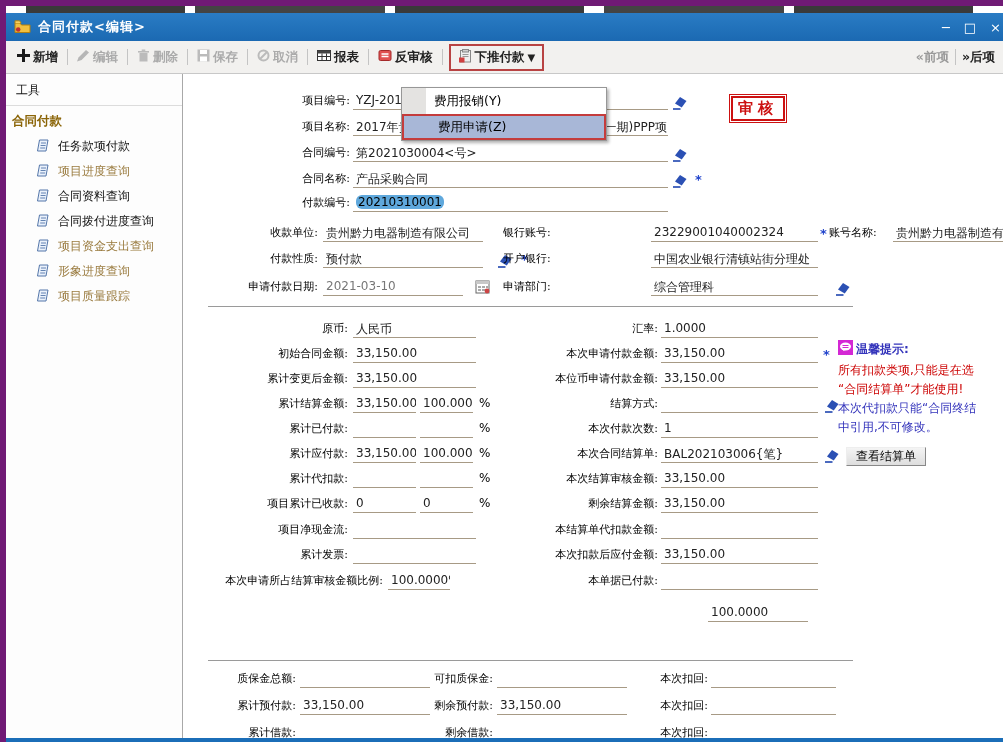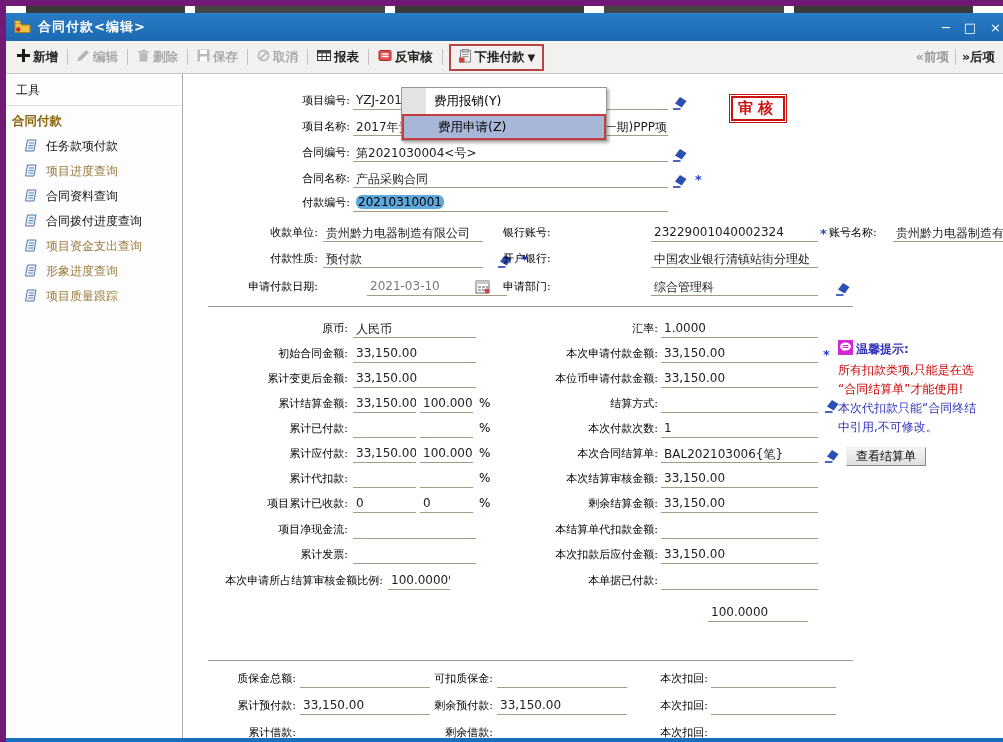--- a/index.html
+++ b/index.html
@@ -21,21 +21,21 @@
   .sep { border-left:1px solid #C4C4C4; height:16px; margin:0 6px; }
   .redbox { border:2px solid #B84343; padding:1px 4px; display:flex; align-items:center; gap:3px; }
   .navzone { margin-left:auto; display:flex; align-items:center; font-size:12.5px; font-weight:bold; }
   .navprev { color:#9a9a9a; }
   .navnext { color:#222; }
 
   .body { flex:1; display:flex; overflow:hidden; }
   .sidebar { width:177px; background:#FDFDFD; border-right:1px solid #A8A8A8; font-size:12px; overflow:hidden; }
   .sb-head { padding:8px 10px 6px 10px; border-bottom:1px solid #DCDCDC; color:#111; }
   .sb-group { padding:7px 6px 4px 6px; color:#8B6508; font-weight:bold; font-size:12.5px; }
-  .sb-item { display:flex; align-items:center; gap:9px; padding:4px 4px 4px 18px; cursor:pointer; color:#111; }
+  .sb-item { display:flex; align-items:center; gap:9px; padding:4px 4px 4px 18px; cursor:pointer; color:#111;margin-left:12px; }
   .sb-item.brown { color:#9A7B3F; }
 
   .main { position:relative; flex:1; background:#fff; overflow:hidden; }
   .row { position:absolute; left:0; width:820px; height:21px; }
   .lbl { position:absolute; white-space:nowrap; font-size:11px; color:#000; height:17px; }
   .val { position:absolute; border-bottom:1px solid #A79A85; height:17px; white-space:nowrap; overflow:hidden; padding-left:3px; font-size:12px; color:#222; }
   .lblA { left:20px; width:147px; text-align:right; }
   .valA { left:170px; width:315px; }
   .lblB { left:20px; width:115px; text-align:right; }
   .valB { left:140px; width:160px; }
@@ -57,21 +57,21 @@
   .lblE { left:0; width:200px; text-align:right; }
   .valE { left:205px; width:62px; }
   .lblF { left:240px; width:280px; text-align:right; }
   .valF { left:525px; width:100px; }
   .star { position:absolute; color:#2244CC; font-weight:bold; font-size:13px; top:1px; }
   .eraser { position:absolute; top:2px; cursor:pointer; }
   .cal { position:absolute; top:0; cursor:pointer; }
   .hr { position:absolute; left:25px; width:645px; border-top:1px solid #9a9a9a; }
   .sel { background:#5FA8DC; color:#000; padding:0 2px;border-radius:6px; }
   .gap { display:inline-block; width:158px; }
-  .graydate { color:#777;margin-left:44px; }
+  .graydate { color:#777; }
 
   .stamp { position:absolute; left:548px; top:22px; color:#CC1111; border:2px solid #CC1111; outline:1px solid #CC1111; outline-offset:1px; font-size:15px; font-weight:bold; padding:1px 5px; letter-spacing:5px; background:#fff; }
 
   .tip { position:absolute; left:655px; top:266px; width:164px; font-size:12px; }
   .tip-head { display:flex; align-items:center; gap:3px; margin-bottom:3px; }
   .tip-title { color:#3333BB; font-weight:bold; }
   .tip-line { white-space:nowrap; line-height:19px; }
   .tred { color:#CC0000; }
   .tblue { color:#3333BB; }
 

